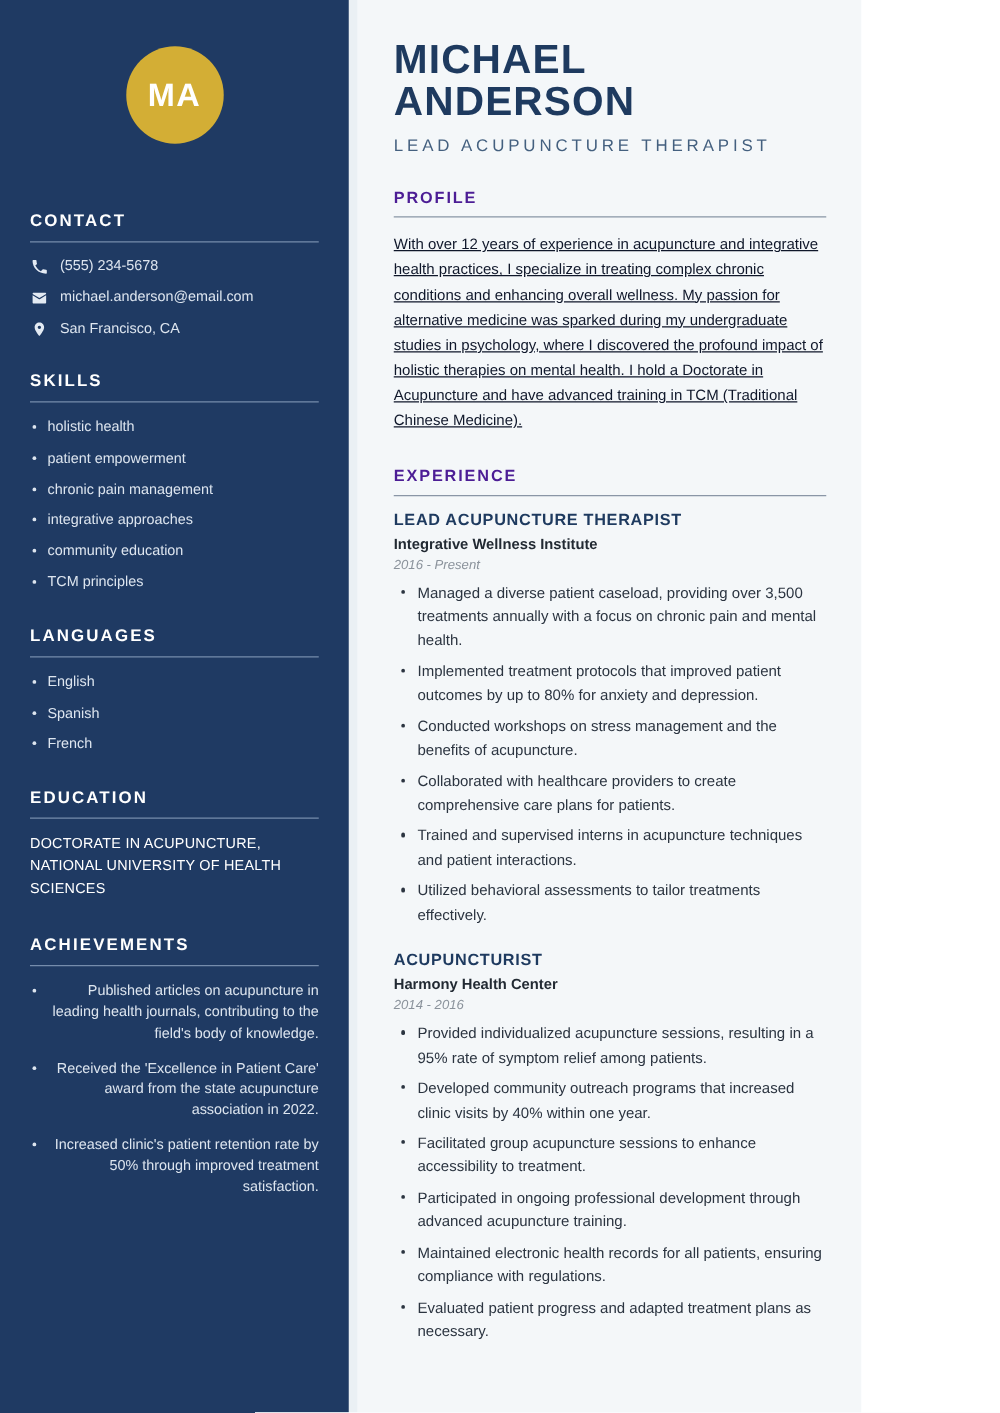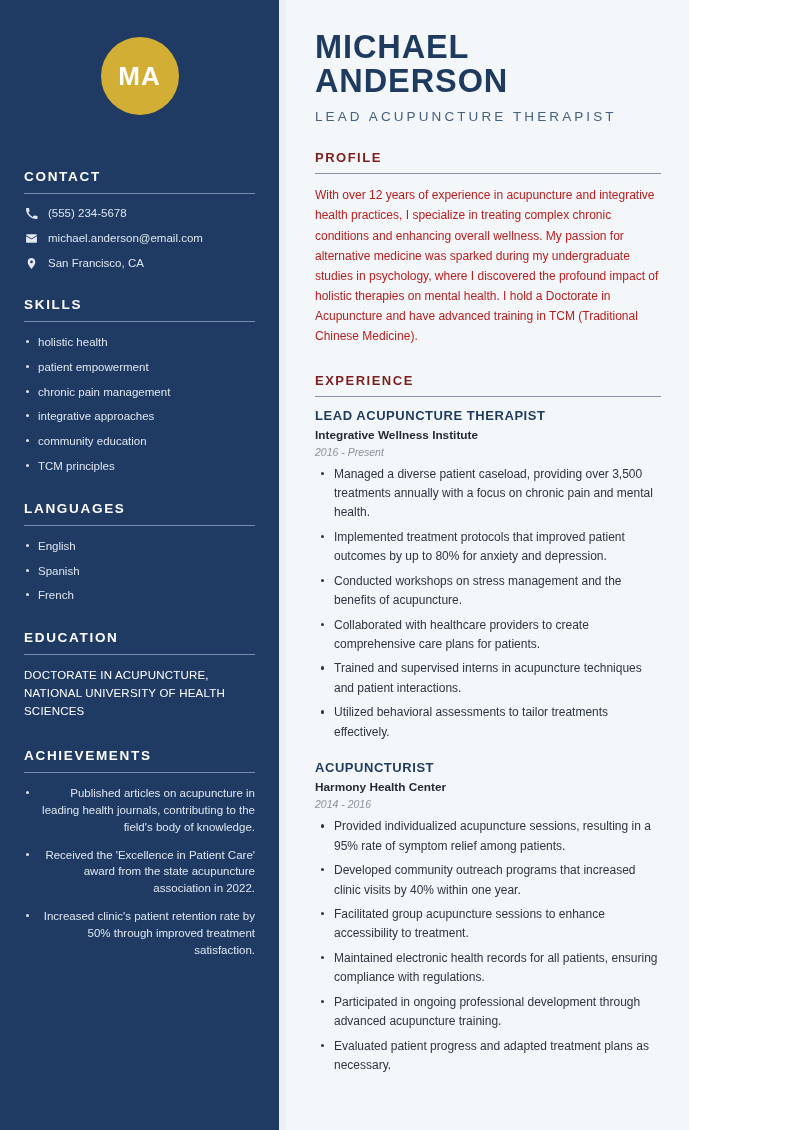--- a/index.html
+++ b/index.html
@@ -148,38 +148,39 @@
   .role {
     color: #44607F;
     font-size: 13.5px;
     letter-spacing: 3.1px;
     margin-top: 11px;
   }
 
   .main-section { margin-top: 26px; }
 
   .main-heading {
-    color: #7f1d1d;
+    color: #4c1d95;
     font-size: 13px;
     font-weight: bold;
     letter-spacing: 1.5px;
     padding-bottom: 8px;
   }
 
   .main-rule {
     height: 1px;
     background: #51627A;
     opacity: .65;
     margin-bottom: 11px;
   }
 
   .profile-text {
-    color: #b91c1c;
+    color: #0f172a;
     font-size: 12px;
     line-height: 1.68;
+    text-decoration: underline;
   }
 
   .job { margin-bottom: 4px; }
   .job + .job { margin-top: 18px; }
 
   .job-title {
     color: #1E3A5F;
     font-size: 13px;
     font-weight: bold;
     letter-spacing: .55px;
@@ -336,22 +337,22 @@
       </div>
 
       <div class="job">
         <div class="job-title">ACUPUNCTURIST</div>
         <div class="job-company">Harmony Health Center</div>
         <div class="job-dates">2014 - 2016</div>
         <ul class="job-list">
           <li>Provided individualized acupuncture sessions, resulting in a 95% rate of symptom relief among patients.</li>
           <li>Developed community outreach programs that increased clinic visits by 40% within one year.</li>
           <li>Facilitated group acupuncture sessions to enhance accessibility to treatment.</li>
+          <li>Participated in ongoing professional development through advanced acupuncture training.</li>
           <li>Maintained electronic health records for all patients, ensuring compliance with regulations.</li>
-          <li>Participated in ongoing professional development through advanced acupuncture training.</li>
           <li>Evaluated patient progress and adapted treatment plans as necessary.</li>
         </ul>
       </div>
 
     </section>
 
   </main>
 
 </div>
 

